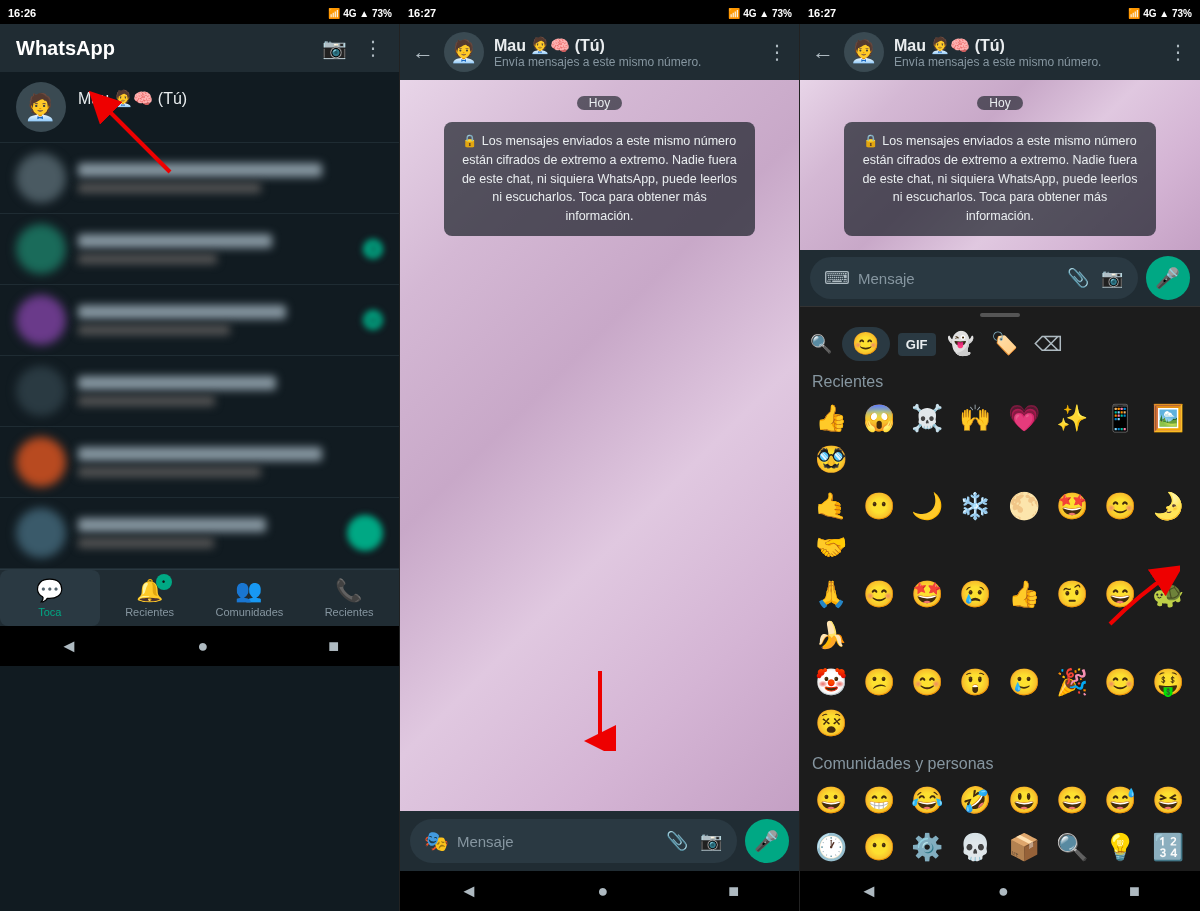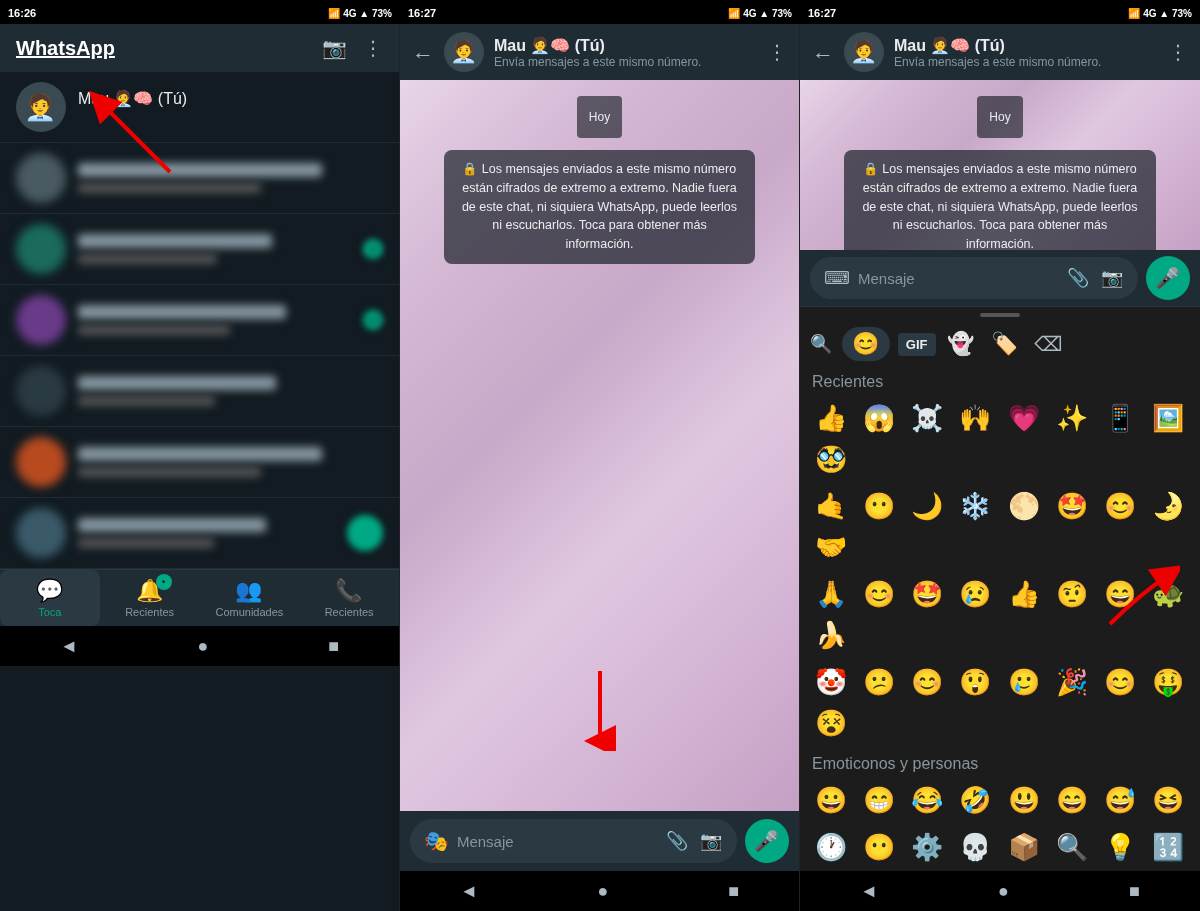--- a/index.html
+++ b/index.html
@@ -53,21 +53,20 @@
       display: flex;
       align-items: center;
       justify-content: space-between;
       padding: 12px 16px;
       background: #202c33;
     }
     .left-header-title {
       color: #fff;
       font-size: 20px;
       font-weight: 700;
-      text-decoration: underline;
     }
     .left-header-icons {
       display: flex;
       gap: 16px;
       align-items: center;
     }
     .icon-btn {
       color: #aebac1;
       font-size: 20px;
       cursor: pointer;
@@ -223,22 +222,22 @@
       display: flex;
       flex-direction: column;
       align-items: center;
       padding: 16px;
       overflow-y: auto;
     }
 
     .date-bubble {
       background: rgba(11, 20, 26, 0.6);
       color: #e9edef;
-      padding: 14px 12px;
-      border-radius: 4px;
+      padding: 0 12px;
+      border-radius: 9px;
       font-size: 12px;
       margin-bottom: 12px;
     }
 
     .system-message {
       background: rgba(11, 20, 26, 0.65);
       color: #e9edef;
       padding: 10px 14px;
       border-radius: 8px;
       font-size: 12.5px;
@@ -625,21 +624,21 @@
         <span class="emoji-cell">😕</span>
         <span class="emoji-cell">😊</span>
         <span class="emoji-cell">😲</span>
         <span class="emoji-cell">🥲</span>
         <span class="emoji-cell">🎉</span>
         <span class="emoji-cell">😊</span>
         <span class="emoji-cell">🤑</span>
         <span class="emoji-cell">😵</span>
       </div>
 
-      <div class="emoji-section-label">Emoticonos y personas</div>
+      <div class="emoji-section-label">Comunidades y personas</div>
 
       <div class="emoji-grid">
         <span class="emoji-cell">😀</span>
         <span class="emoji-cell">😁</span>
         <span class="emoji-cell">😂</span>
         <span class="emoji-cell">🤣</span>
         <span class="emoji-cell">😃</span>
         <span class="emoji-cell">😄</span>
         <span class="emoji-cell">😅</span>
         <span class="emoji-cell">😆</span>

